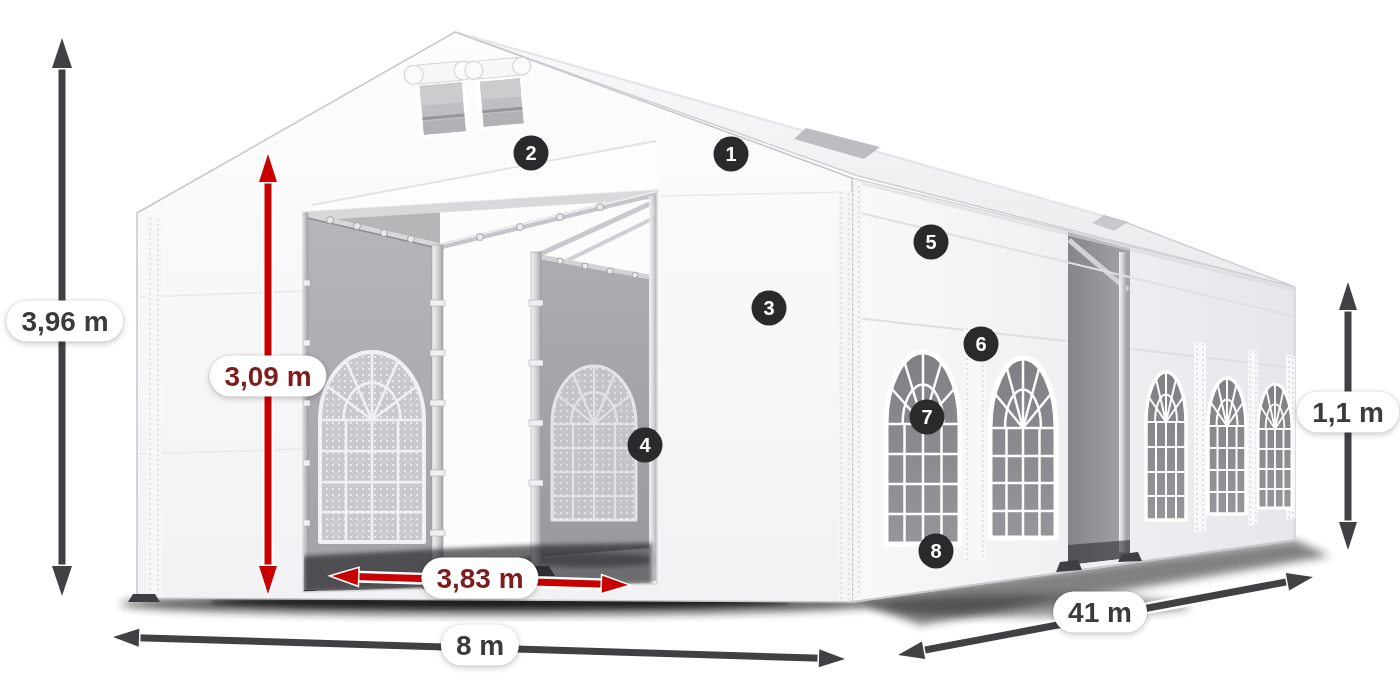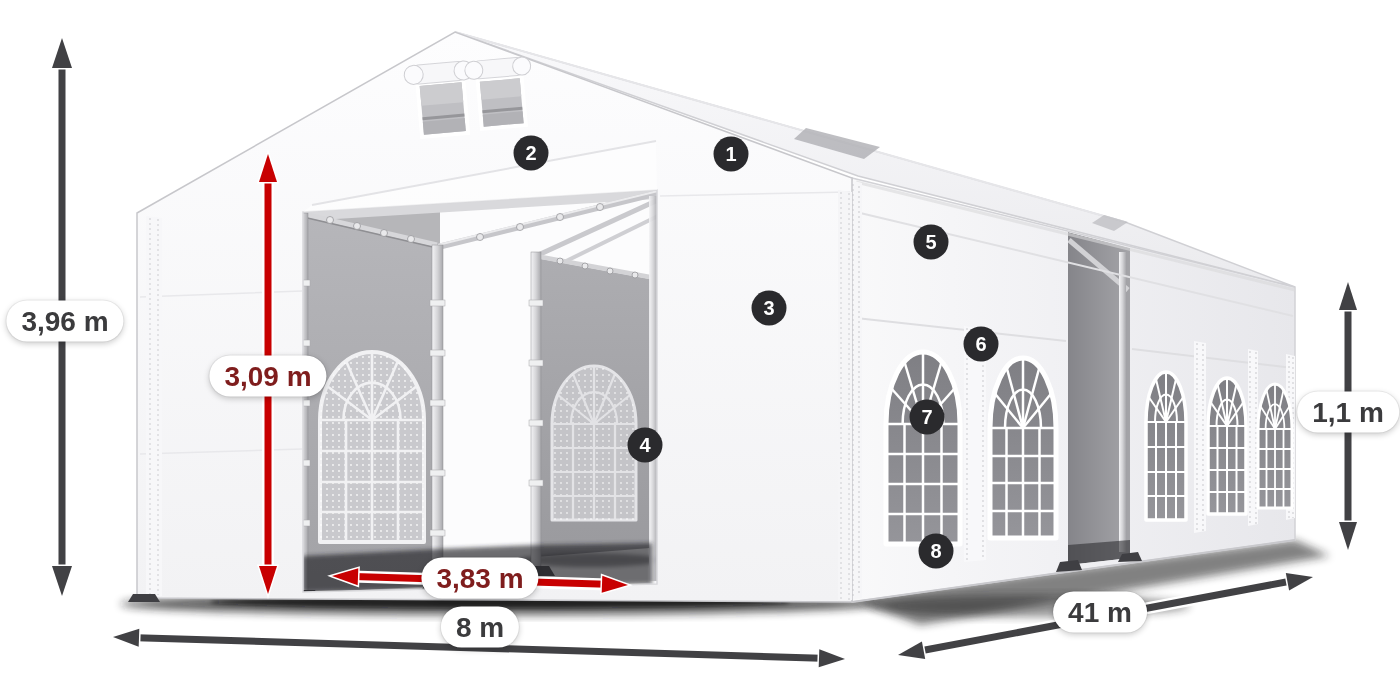--- a/index.html
+++ b/index.html
@@ -385,21 +385,21 @@
       <line x1="1348" y1="306" x2="1348" y2="526" stroke="#414144" stroke-width="7"></line>
       <polygon points="1348,282 1339,310 1357,310" fill="#414144" stroke="#ffffff" stroke-width="3" paint-order="stroke"></polygon>
       <polygon points="1348,550 1339,522 1357,522" fill="#414144" stroke="#ffffff" stroke-width="3" paint-order="stroke"></polygon>
     </g>
   </g>
 </svg>
 
 <div class="pill" style="left:65px;top:321px;">3,96 m</div>
 <div class="pill red" style="left:268px;top:376px;">3,09 m</div>
 <div class="pill red" style="left:480px;top:578px;">3,83 m</div>
-<div class="pill" style="left:480px;top:627px;">8 m</div>
+<div class="pill" style="left:480px;top:645px;">8 m</div>
 <div class="pill" style="left:1100px;top:612px;">41 m</div>
 <div class="pill" style="left:1348px;top:412px;">1,1 m</div>
 
 <div class="badge" style="left:731px;top:154px;">1</div>
 <div class="badge" style="left:531px;top:153px;">2</div>
 <div class="badge" style="left:769px;top:308px;">3</div>
 <div class="badge" style="left:645px;top:445px;">4</div>
 <div class="badge" style="left:931px;top:242px;">5</div>
 <div class="badge" style="left:981px;top:344px;">6</div>
 <div class="badge" style="left:927px;top:417px;">7</div>

